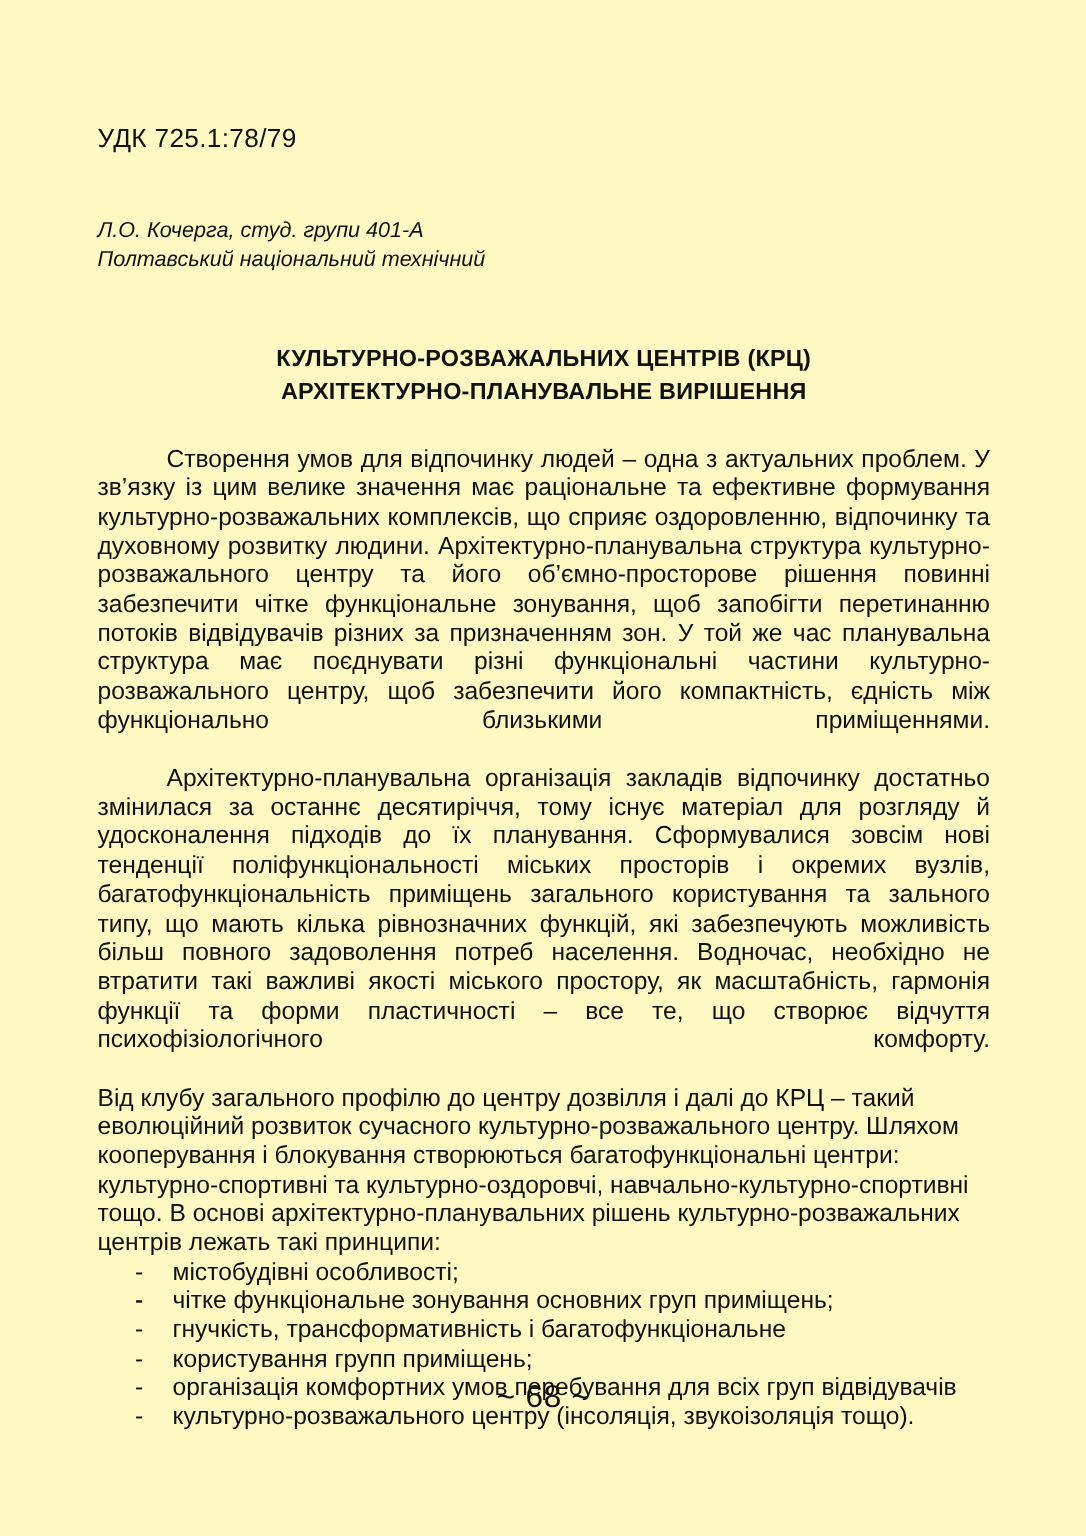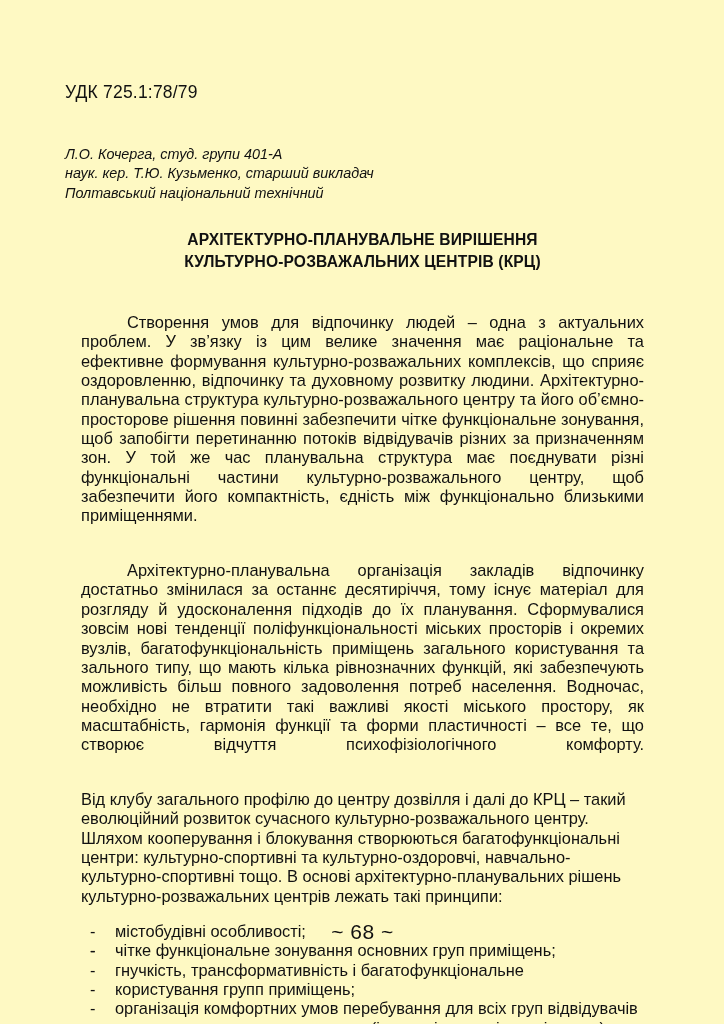--- a/index.html
+++ b/index.html
@@ -73,21 +73,21 @@
     top: 297px;
     left: 0;
     width: 595px;
     font-size: 16.4px;
     line-height: 19.35px;
     text-align: justify;
     text-justify: inter-word;
   }
 
   .body p {
-    margin: 16px;
+    margin: 0;
     text-align: justify;
     hyphens: none;
   }
   .body p.indent { text-indent: 46px; }
   .body p.flush  { text-indent: 0; }
   
   .body p::after {
     content: "";
     display: inline-block;
     width: 100%;
@@ -132,27 +132,26 @@
 </head>
 <body>
 
 <div class="page">
   <div class="content">
 
     <div class="udk">УДК 725.1:78/79</div>
 
     <div class="authors">
       <div>Л.О. Кочерга, студ. групи 401-А</div>
-      <div>наук. кер. Т.Ю. Кузьменко, старший викладач</div>
       <div>Полтавський національний технічний</div>
     </div>
 
     <div class="title">
+      <div>КУЛЬТУРНО-РОЗВАЖАЛЬНИХ ЦЕНТРІВ (КРЦ)</div>
       <div>АРХІТЕКТУРНО-ПЛАНУВАЛЬНЕ ВИРІШЕННЯ</div>
-      <div>КУЛЬТУРНО-РОЗВАЖАЛЬНИХ ЦЕНТРІВ (КРЦ)</div>
     </div>
 
     <div class="body">
       <p class="indent">Створення умов для відпочинку людей – одна з актуальних проблем. У зв’язку із цим велике значення має раціональне та ефективне формування культурно-розважальних комплексів, що сприяє оздоровленню, відпочинку та духовному розвитку людини. Архітектурно-планувальна структура культурно-розважального центру та його об’ємно-просторове рішення повинні забезпечити чітке функціональне зонування, щоб запобігти перетинанню потоків відвідувачів різних за призначенням зон. У той же час планувальна структура має поєднувати різні функціональні частини культурно-розважального центру, щоб забезпечити його компактність, єдність між функціонально близькими приміщеннями.</p>
       <p class="indent">Архітектурно-планувальна організація закладів відпочинку достатньо змінилася за останнє десятиріччя, тому існує матеріал для розгляду й удосконалення підходів до їх планування. Сформувалися зовсім нові тенденції поліфункціональності міських просторів і окремих вузлів, багатофункціональність приміщень загального користування та зального типу, що мають кілька рівнозначних функцій, які забезпечують можливість більш повного задоволення потреб населення. Водночас, необхідно не втратити такі важливі якості міського простору, як масштабність, гармонія функції та форми пластичності – все те, що створює відчуття психофізіологічного комфорту.</p>
       <p class="flush ragged">Від клубу загального профілю до центру дозвілля і далі до КРЦ – такий еволюційний розвиток сучасного культурно-розважального центру. Шляхом кооперування і блокування створюються багатофункціональні центри: культурно-спортивні та культурно-оздоровчі, навчально-культурно-спортивні тощо. В основі архітектурно-планувальних рішень культурно-розважальних центрів лежать такі принципи:</p>
 
       <ul class="bullets">
         <li>
           <span class="dash">-</span>

